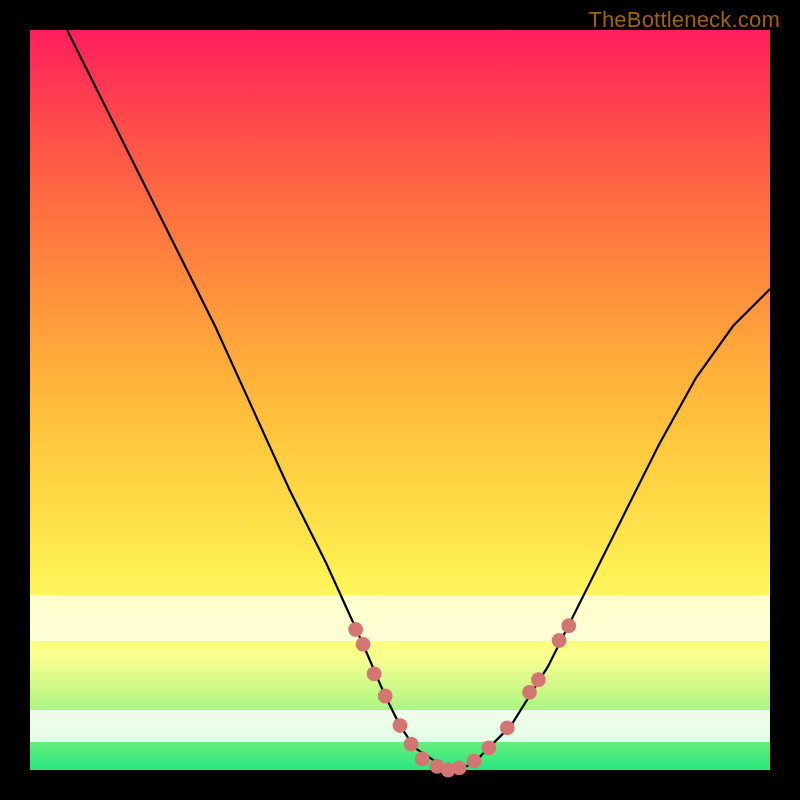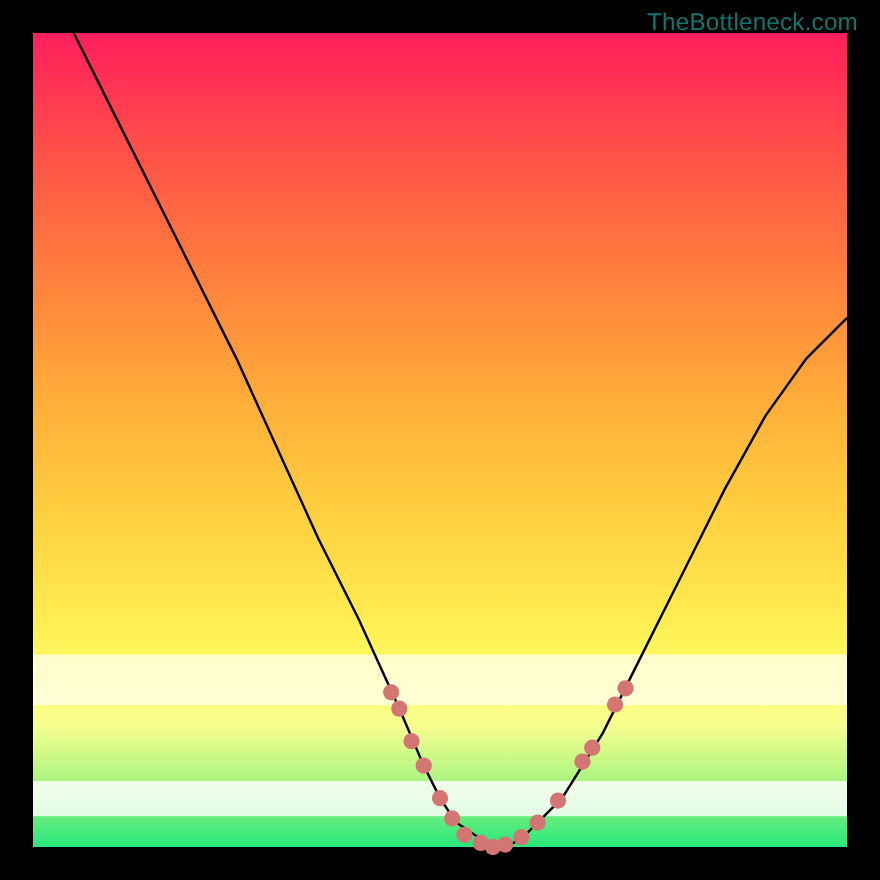--- a/index.html
+++ b/index.html
@@ -62,21 +62,21 @@
     left: 0;
     top: 0;
     width: 740px;
     height: 740px;
     overflow: visible;
   }
   .watermark {
     position: absolute;
     top: 7px;
     right: 20px;
-    color: #0f766e;
+    color: #a16207;
     font-size: 22px;
     letter-spacing: 0.2px;
     text-align: right;
   }
 </style>
 </head>
 <body>
 
 <div class="frame">
   <div class="plot-area">

